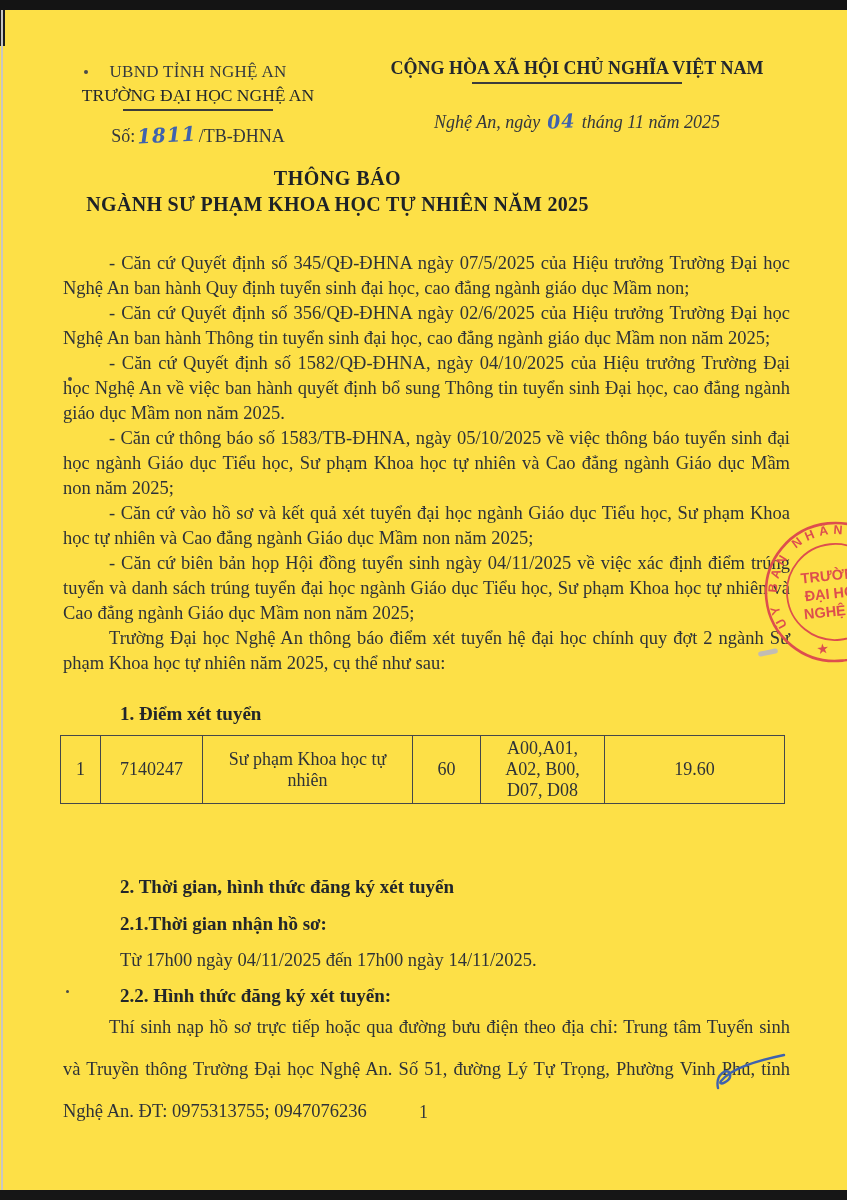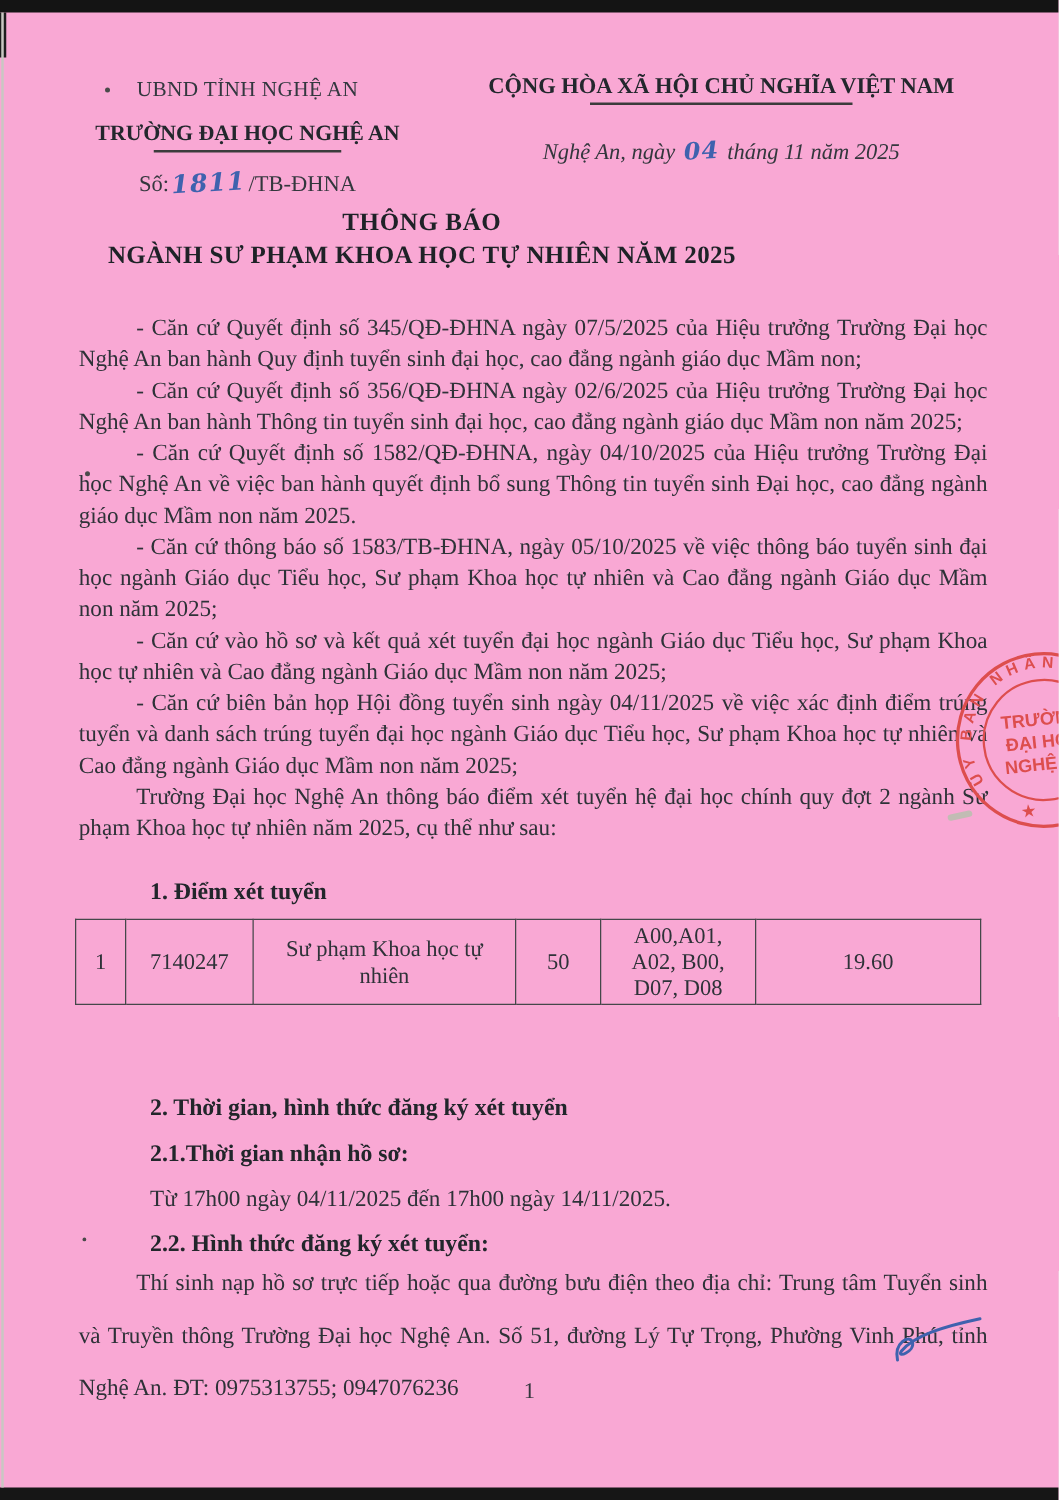--- a/index.html
+++ b/index.html
@@ -1,35 +1,35 @@
 <!DOCTYPE html>
 <html><head>
 <meta charset="utf-8">
 <style>
   html,body{margin:0;padding:0;background:#e8e8e6;}
   .page{
     position:relative;
     width:847px;height:1200px;
-    background:#f9a8d4;
+    background:#fde047;
     overflow:hidden;
     font-family:"Liberation Serif","DejaVu Serif",serif;
     color:#2b2b2b;
   }
   
   .edge-top{position:absolute;left:0;top:0;width:847px;height:10px;background:#141414;}
   .edge-bottom{position:absolute;left:0;top:1190px;width:847px;height:10px;background:#161616;}
   .edge-left-mark{position:absolute;left:0;top:10px;width:5px;height:36px;background:#1d1d1d;}
   .edge-left-line{position:absolute;left:1px;top:10px;width:2px;height:1180px;background:#c9c7c2;}
   .speck{position:absolute;background:#4a4a4a;border-radius:50%;}
   .smudge{position:absolute;width:20px;height:5px;background:#c2bcb4;transform:rotate(-12deg);border-radius:3px;}
 
   
   .hdr-left{position:absolute;left:58px;top:62px;width:280px;text-align:center;}
   .hdr-left .org-parent{font-size:17px;letter-spacing:.3px;color:#33383f;}
-  .hdr-left .org-name{font-size:17.5px;font-weight:bold;color:#23272d;margin-top:14px;}
+  .hdr-left .org-name{font-size:17.5px;font-weight:normal;color:#23272d;margin-top:3px;}
   .hdr-left .rule{width:150px;height:2px;background:#3c3c3c;margin:3px auto 0 auto;}
   .hdr-left .doc-number{font-size:18px;margin-top:12px;color:#33373d;}
   .hdr-right{position:absolute;left:372px;top:58px;width:410px;text-align:center;}
   .hdr-right .motto1{font-size:18px;font-weight:bold;color:#23272d;}
   .hdr-right .motto2{font-size:18px;font-weight:bold;color:#23272d;margin-top:4px;}
   .hdr-right .rule{width:210px;height:2px;background:#3c3c3c;margin:3px auto 0 auto;}
   .hdr-right .date-line{font-size:18px;font-style:italic;margin-top:26px;color:#33373d;}
   .hand{font-family:"DejaVu Serif",serif;font-style:italic;font-weight:bold;color:#3f62ae;display:inline-block;transform:rotate(-3deg);letter-spacing:1px;}
   .doc-number .hand{font-size:20px;margin:0 2px;}
   .date-line .hand{font-size:19px;margin:0 2px;}
@@ -114,21 +114,21 @@
         <col style="width:210px">
         <col style="width:68px">
         <col style="width:124px">
         <col style="width:180px">
     </colgroup>
     <tbody>
     <tr>
       <td>1</td>
       <td>7140247</td>
       <td class="left">Sư phạm Khoa học tự nhiên</td>
-      <td>50</td>
+      <td>60</td>
       <td><span class="wrap-narrow">A00,A01, A02, B00, D07, D08</span></td>
       <td>19.60</td>
     </tr>
   </tbody>
     </table>
 
   <div class="s2-line" style="top:876px;">2. Thời gian, hình thức đăng ký xét tuyển</div>
   <div class="s2-line" style="top:913px;">2.1.Thời gian nhận hồ sơ:</div>
   <div class="s2-text" style="top:950px;">Từ 17h00 ngày 04/11/2025 đến 17h00 ngày 14/11/2025.</div>
   <div class="s2-line" style="top:985px;">2.2. Hình thức đăng ký xét tuyển:</div>

